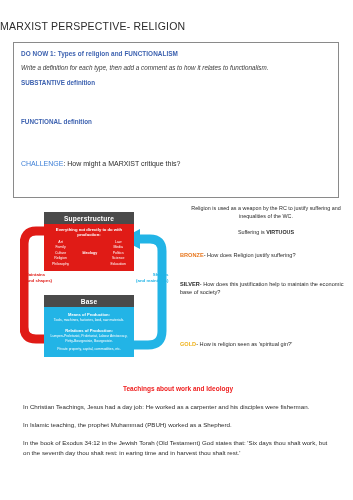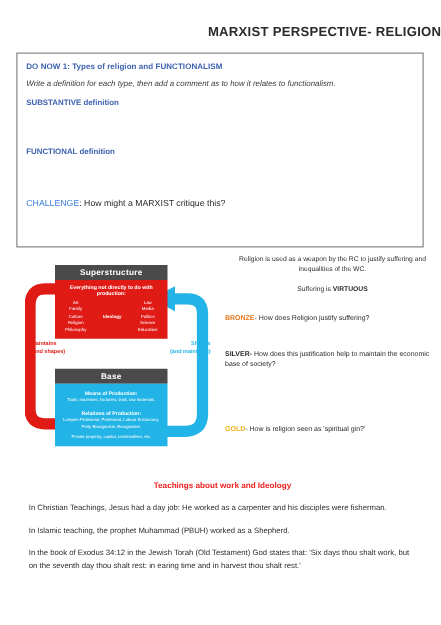--- a/index.html
+++ b/index.html
@@ -11,26 +11,26 @@
     width: 353px;
     height: 500px;
     overflow: hidden;
     font-family: "Liberation Sans", sans-serif;
     color: #222222;
     position: relative;
   }
 
   
   .page-title {
-    text-align: right;
+    text-align: left;
     font-size: 10.5px;
     letter-spacing: 0.2px;
     color: #2b2b2b;
     margin: 20px 0 0 0;
-    font-weight: 700;
+    font-weight: 400;
   }
 
   
   .donow-box {
     position: absolute;
     left: 13px;
     top: 42px;
     width: 326px;
     height: 156px;
     border: 1px solid #8a8a8a;

